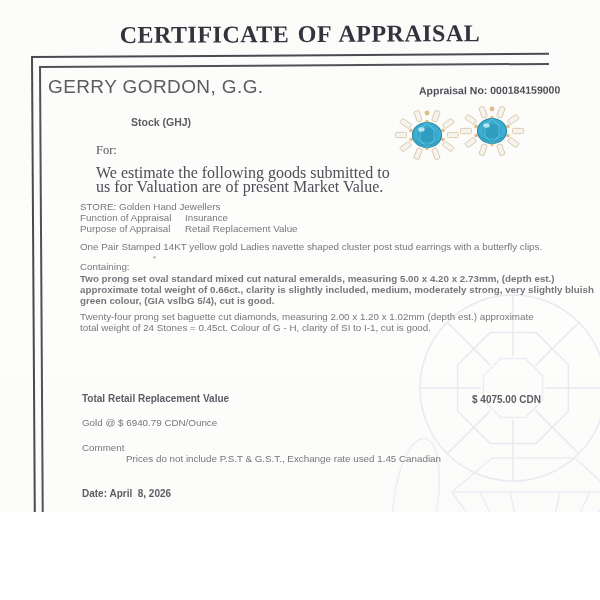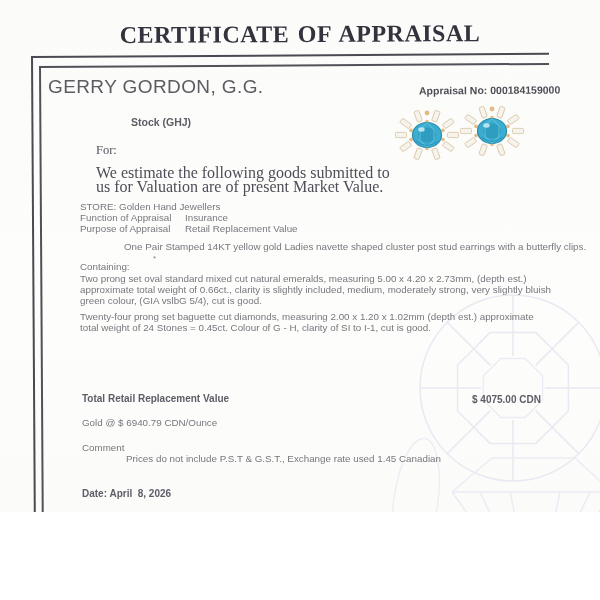--- a/index.html
+++ b/index.html
@@ -22,24 +22,24 @@
   .appraiser{left:48px;top:76px;font-size:19px;letter-spacing:.4px;color:#5b5b62;}
   .appr-no{left:419px;top:84px;font-size:10.5px;font-weight:700;color:#4e4e56;transform:rotate(-.4deg);}
   .stock{left:131px;top:116px;font-size:10.5px;font-weight:700;color:#5c5c64;}
   .forlbl{left:96px;top:128px;font-family:"Liberation Serif","DejaVu Serif",serif;font-size:12.5px;color:#53535c;margin-top:15px;}
   .estimate{left:96px;top:166px;font-family:"Liberation Serif","DejaVu Serif",serif;
     font-size:16px;line-height:13.6px;color:#4e4e58;}
   .body{font-size:9.8px;line-height:11px;color:#77777d;}
   .store{left:80px;top:201px;}
   .kv{display:flex;}
   .kv .k{width:105px;}
-  .desc{left:80px;top:241px;margin-left:44px;}
+  .desc{left:80px;top:241px;}
   .foot{left:153px;top:254px;font-size:8px;color:#85858a;}
   .containing{left:80px;top:261px;}
-  .emeralds{left:80px;top:273px;}
+  .emeralds{left:80px;top:273px;font-weight:bold;}
   .diamonds{left:80px;top:311px;}
   .weights{left:82px;top:349px;line-height:11.2px;}
   .wrow .k{display:inline-block;width:222px;}
   .wrow .v{display:inline-block;width:72px;text-align:right;}
   .bold{font-weight:700;color:#5d5d66;}
   .total-label{left:82px;top:393px;font-size:10px;}
   .total-amount{left:472px;top:394px;font-size:10px;}
   .gold{left:82px;top:417px;}
   .comment-l{left:82px;top:442px;}
   .comment-t{left:82px;top:453px;padding-left:44px;}

